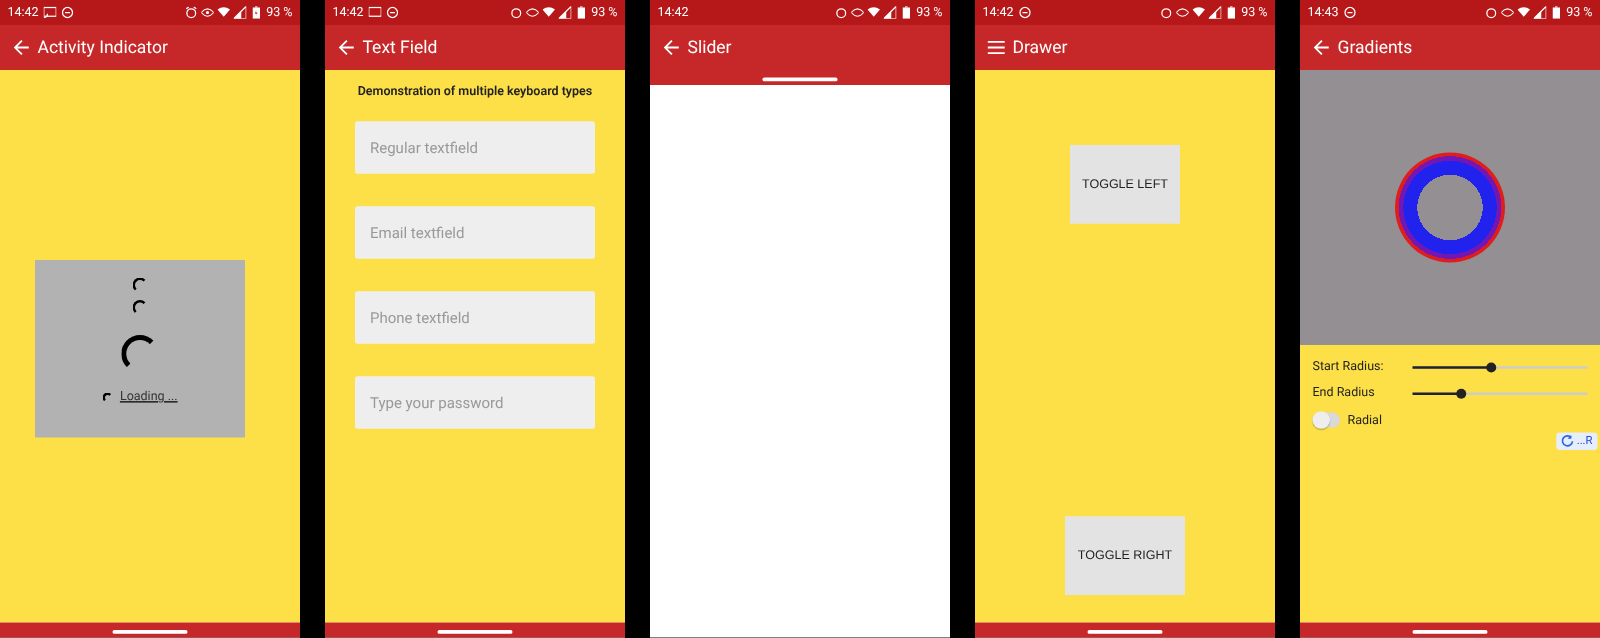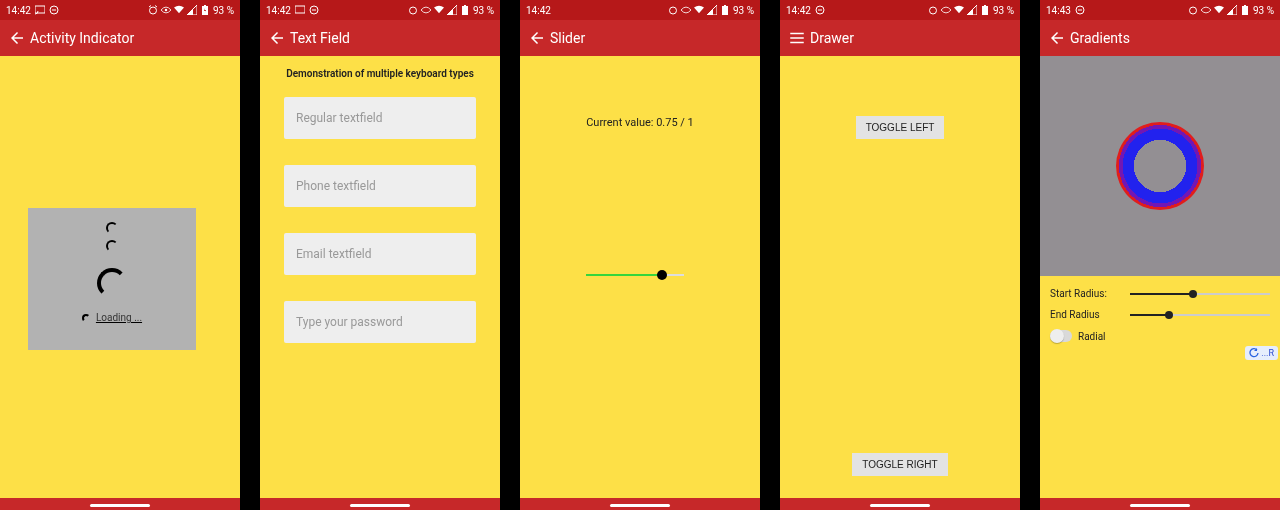--- a/index.html
+++ b/index.html
@@ -174,21 +174,21 @@
     display: flex;
     flex-direction: column;
     align-items: center;
     height: 100%;
     padding: 60px 0 22px;
   }
   .btn-grey {
     background: #e3e3e3;
     font-size: 10px;
     color: #222;
-    padding: 6px 10px;
+    padding: 26px 10px;
     border: none;
   }
   .spacer-flex { flex: 1; }
 
   
   .grad-canvas {
     height: 220px;
     background: #938f93;
     display: flex;
     align-items: center;
@@ -402,24 +402,24 @@
     </span>
     <span>Text Field</span>
   </div>
   <div class="content">
     <div class="tf-title">Demonstration of multiple keyboard types</div>
     <div class="tf-stack">
       <div class="tf">
           <span>Regular textfield</span>
         </div>
       <div class="tf">
-          <span>Phone textfield</span>
+          <span>Email textfield</span>
         </div>
       <div class="tf">
-          <span>Email textfield</span>
+          <span>Phone textfield</span>
         </div>
       <div class="tf">
           <span>Type your password</span>
         </div>
     </div>
   </div>
   <div class="footer">
       <div class="nav-pill"></div>
     </div>
 </div>
@@ -460,29 +460,20 @@
       <span>93 %</span>
     </div>
   </div>
   <div class="appbar">
     <span class="appbar-ico">
       <svg viewBox="0 0 24 24" width="18" height="18">
           <path d="M20 11H7.8l5.6-5.6L12 4l-8 8 8 8 1.4-1.4L7.8 13H20z" fill="#fff"></path>
         </svg>
     </span>
     <span>Slider</span>
-  </div>
-  <div class="content">
-    <div class="slider-label">Current value: 0.75 / 1</div>
-    <div class="slider-track-wrap">
-      <div class="slider-track">
-        <div class="slider-fill"></div>
-        <div class="slider-thumb"></div>
-      </div>
-    </div>
   </div>
   <div class="footer">
       <div class="nav-pill"></div>
     </div>
 </div>
 
 <div class="phone">
   <div class="statusbar">
     <div class="status-left">
       <span>14:42</span>

